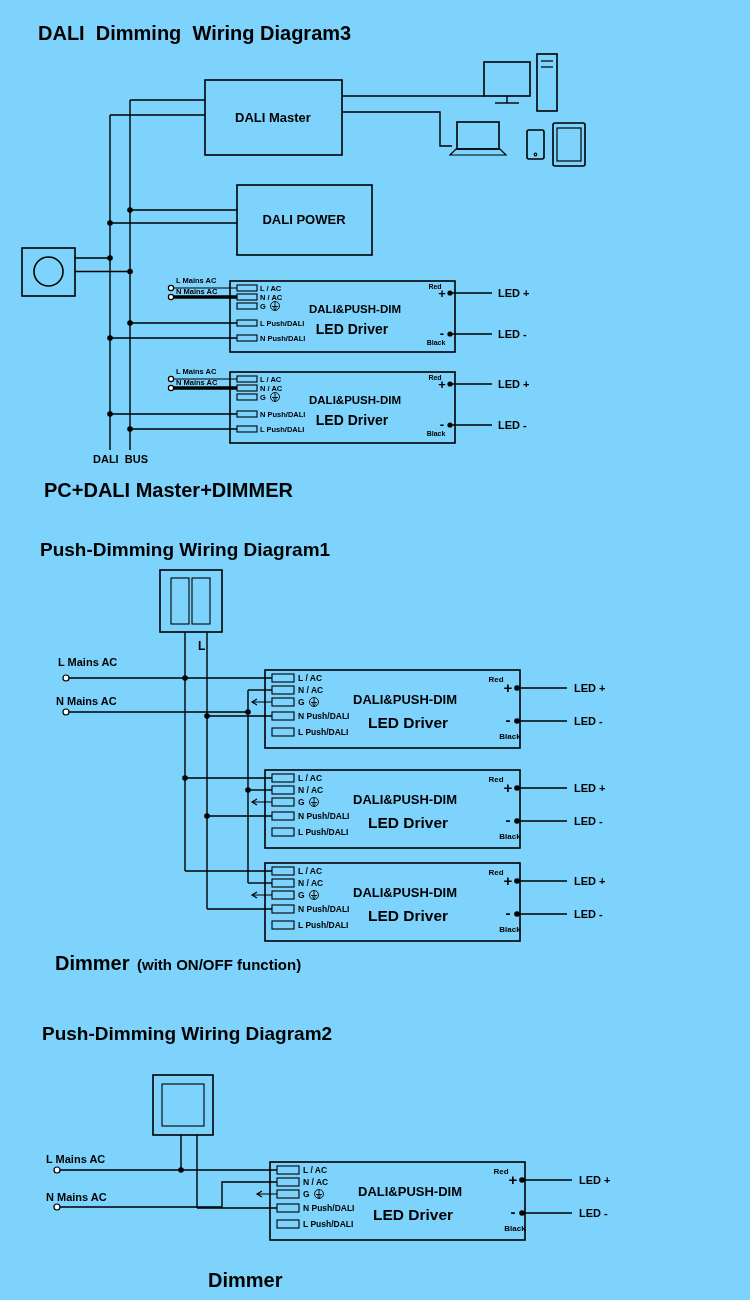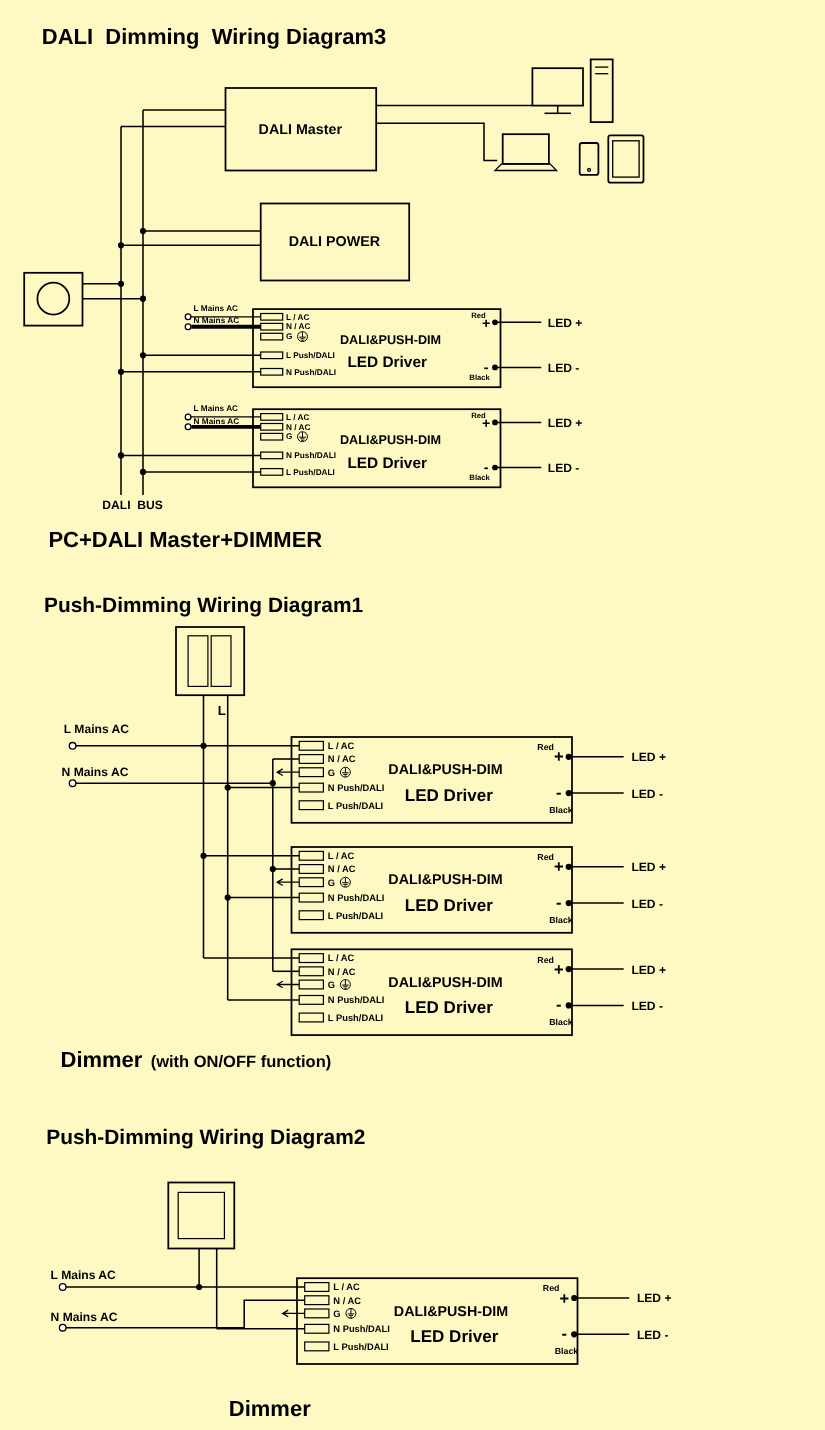--- a/index.html
+++ b/index.html
@@ -1,16 +1,16 @@
 <!DOCTYPE html>
 <html><head>
 <meta charset="utf-8">
 <style>
   html,body { margin:0; padding:0; background:#ffffff; }
-  .page { width:750px; height:1300px; background:#fef9c3; }
+  .page { width:750px; height:1300px; background:#7dd3fc; }
   svg { display:block; }
   .wire  { stroke:#000; stroke-width:1.4; fill:none; }
   .wire2 { stroke:#000; stroke-width:1.2; fill:none; }
   .wire-thick { stroke:#000; stroke-width:3.5; fill:none; }
   .box   { fill:none; stroke:#000; stroke-width:1.6; }
   .term  { fill:none; stroke:#000; stroke-width:1.1; }
   .dot   { fill:#000; stroke:none; }
   .oterm { fill:#fff; stroke:#000; stroke-width:1.2; }
   .gnd   { stroke:#000; stroke-width:0.9; fill:none; }
   text { fill:#000; white-space:pre; }

